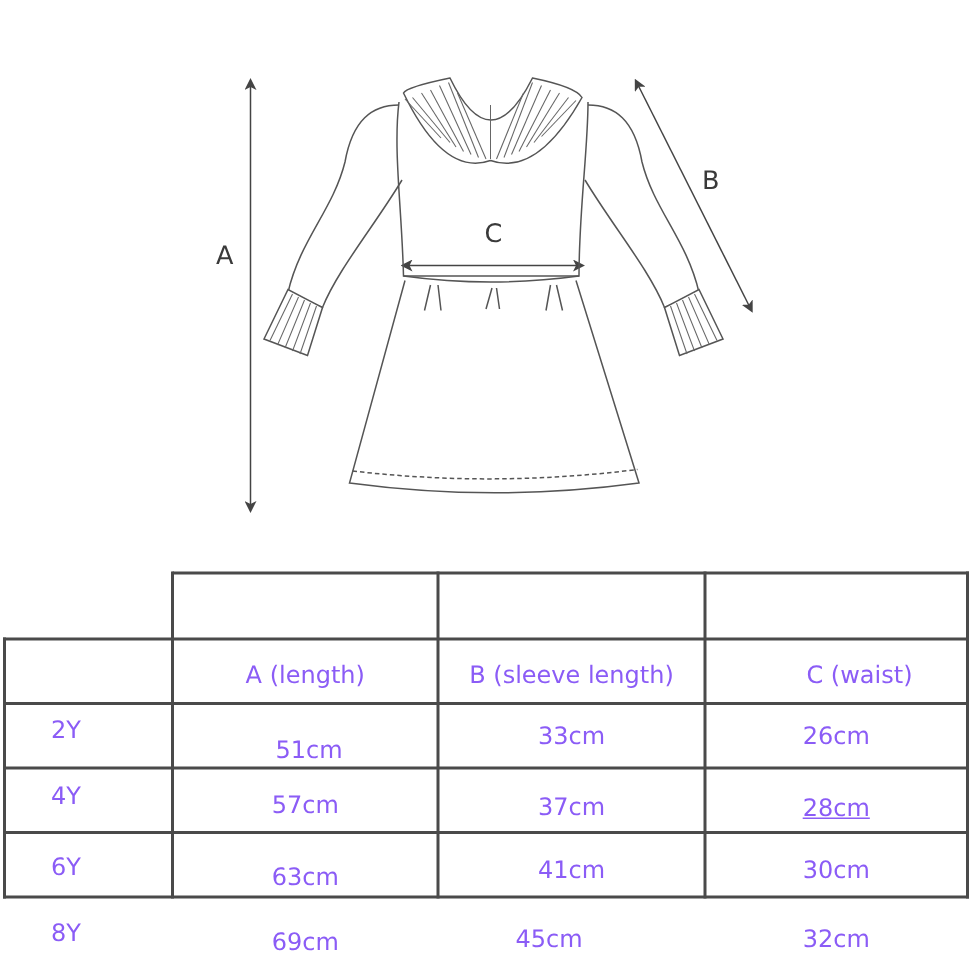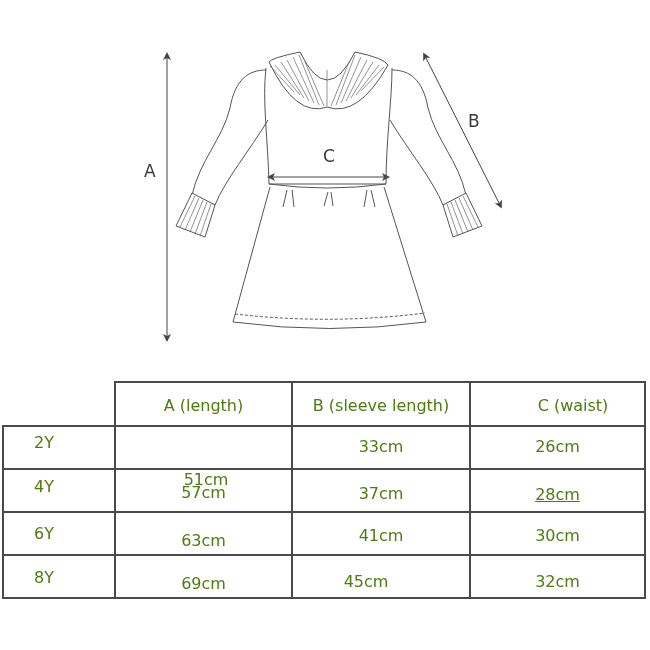--- a/index.html
+++ b/index.html
@@ -1,21 +1,21 @@
 <!DOCTYPE html>
 <html><head>
 <meta charset="utf-8">
 <style>
   html, body { margin:0; padding:0; background:#ffffff; }
   body { width:650px; height:650px; position:relative; overflow:hidden;
          font-family:"DejaVu Sans", sans-serif; color:#3a3a3a; }
   #diagram { position:absolute; left:0; top:0; width:650px; height:360px; }
   .lbl { position:absolute; font-size:17px; color:#3a3a3a; }
   .tbl-line { position:absolute; background:#4a4a4a; }
-  .cell { position:absolute; display:flex; justify-content:center; font-size:16px; color:#4d7c0f; }
+  .cell { position:absolute; display:flex; justify-content:center; font-size:16px; color:#8b5cf6;margin-top:44px; }
   .hdr { font-size:16px; }
 </style>
 </head>
 <body>
 
 <div>
 <svg id="diagram" viewBox="0 0 650 360" xmlns="http://www.w3.org/2000/svg">
   <defs>
     <marker id="ah" markerWidth="8" markerHeight="8" refX="4" refY="4" orient="auto-start-reverse">
       <path d="M0,0 L8,4 L0,8 L2,4 Z" fill="#444"></path>
@@ -98,21 +98,21 @@
   <div class="tbl-line" style="left:114px;top:381px;width:2px;height:218px;"></div>
   <div class="tbl-line" style="left:291px;top:381px;width:2px;height:218px;"></div>
   <div class="tbl-line" style="left:469px;top:381px;width:2px;height:218px;"></div>
   <div class="tbl-line" style="left:644px;top:381px;width:2px;height:218px;"></div>
 
   <div class="cell hdr" style="left:116px;top:396px;width:175px;">A (length)</div>
   <div class="cell hdr" style="left:293px;top:396px;width:176px;">B (sleeve length)</div>
   <div class="cell hdr" style="left:471px;top:396px;width:204px;">C (waist)</div>
 
   <div class="cell" style="left:4px;top:433px;width:80px;">2Y</div>
-  <div class="cell" style="left:116px;top:470px;width:180px;">51cm</div>
+  <div class="cell" style="left:116px;top:446px;width:180px;">51cm</div>
   <div class="cell" style="left:293px;top:437px;width:176px;">33cm</div>
   <div class="cell" style="left:471px;top:437px;width:173px;">26cm</div>
 
   <div class="cell" style="left:4px;top:477px;width:80px;text-align:center;">4Y</div>
   <div class="cell" style="left:116px;top:483px;width:175px;">57cm</div>
   <div class="cell" style="left:293px;top:484px;width:176px;">37cm</div>
   <div class="cell" style="left:471px;top:485px;width:173px;text-decoration:underline;">28cm</div>
 
   <div class="cell" style="left:4px;top:524px;width:80px;">6Y</div>
   <div class="cell" style="left:116px;top:531px;width:175px;">63cm</div>

